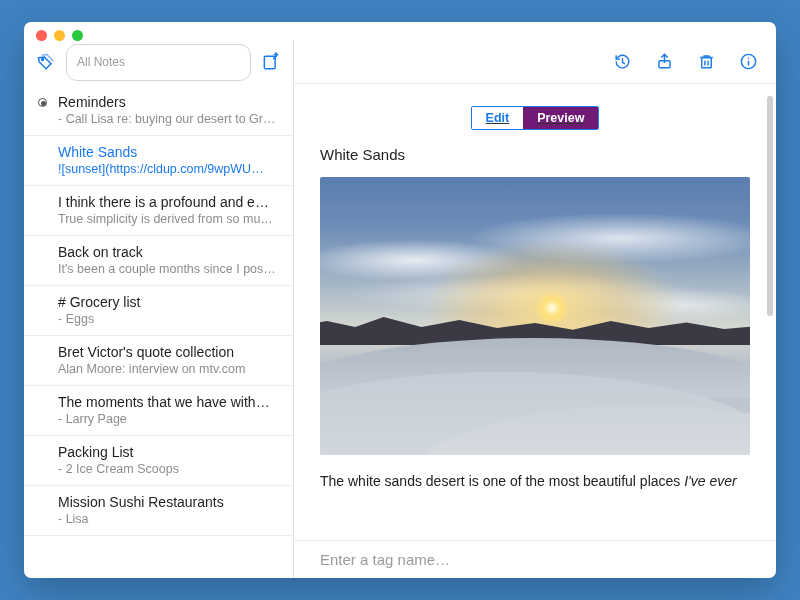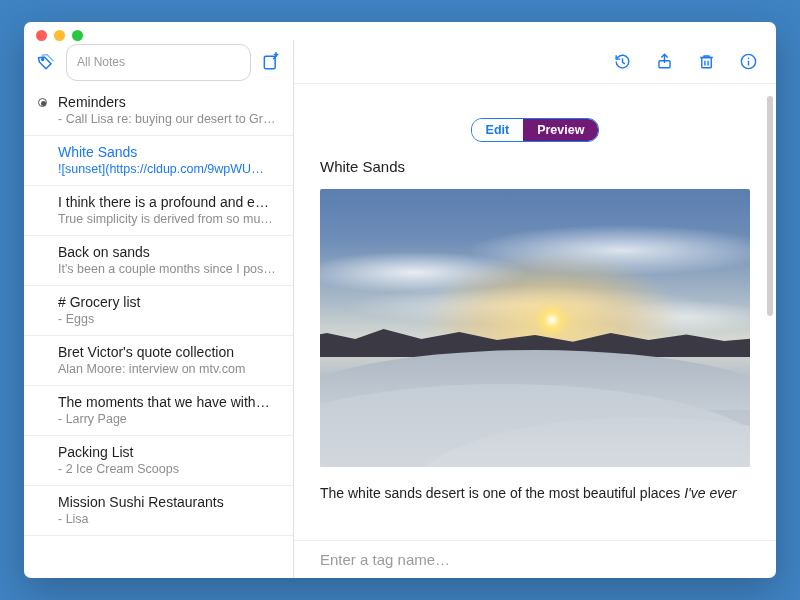--- a/index.html
+++ b/index.html
@@ -130,23 +130,24 @@
   }
   .main-scroll {
     flex: 1;
     overflow-y: auto;
     padding: 18px 26px 0 26px;
     position: relative;
   }
   .seg {
     display: inline-flex;
     border: 1px solid #1a7af0;
-    border-radius: 11px;
+    border-radius: 2px;
     overflow: hidden;
-    margin: 16px auto 16px auto;
+    margin: 4px auto 16px auto;
+    text-decoration: underline;
   }
   .seg-wrap { text-align: center; }
   .seg button {
     border: none;
     background: #fff;
     color: #1a7af0;
     font-size: 12.5px;
     padding: 4px 14px;
     font-weight: 600;
     cursor: pointer;
@@ -275,21 +276,21 @@
           </div>
           <div class="note-item selected">
             <div class="note-title">White Sands</div>
             <div class="note-sub">![sunset](https://cldup.com/9wpWU…</div>
           </div>
           <div class="note-item">
             <div class="note-title">I think there is a profound and e…</div>
             <div class="note-sub">True simplicity is derived from so mu…</div>
           </div>
           <div class="note-item">
-            <div class="note-title">Back on sands</div>
+            <div class="note-title">Back on track</div>
             <div class="note-sub">It's been a couple months since I pos…</div>
           </div>
           <div class="note-item">
             <div class="note-title"># Grocery list</div>
             <div class="note-sub">- Eggs</div>
           </div>
           <div class="note-item">
             <div class="note-title">Bret Victor's quote collection</div>
             <div class="note-sub">Alan Moore: interview on mtv.com</div>
           </div>

